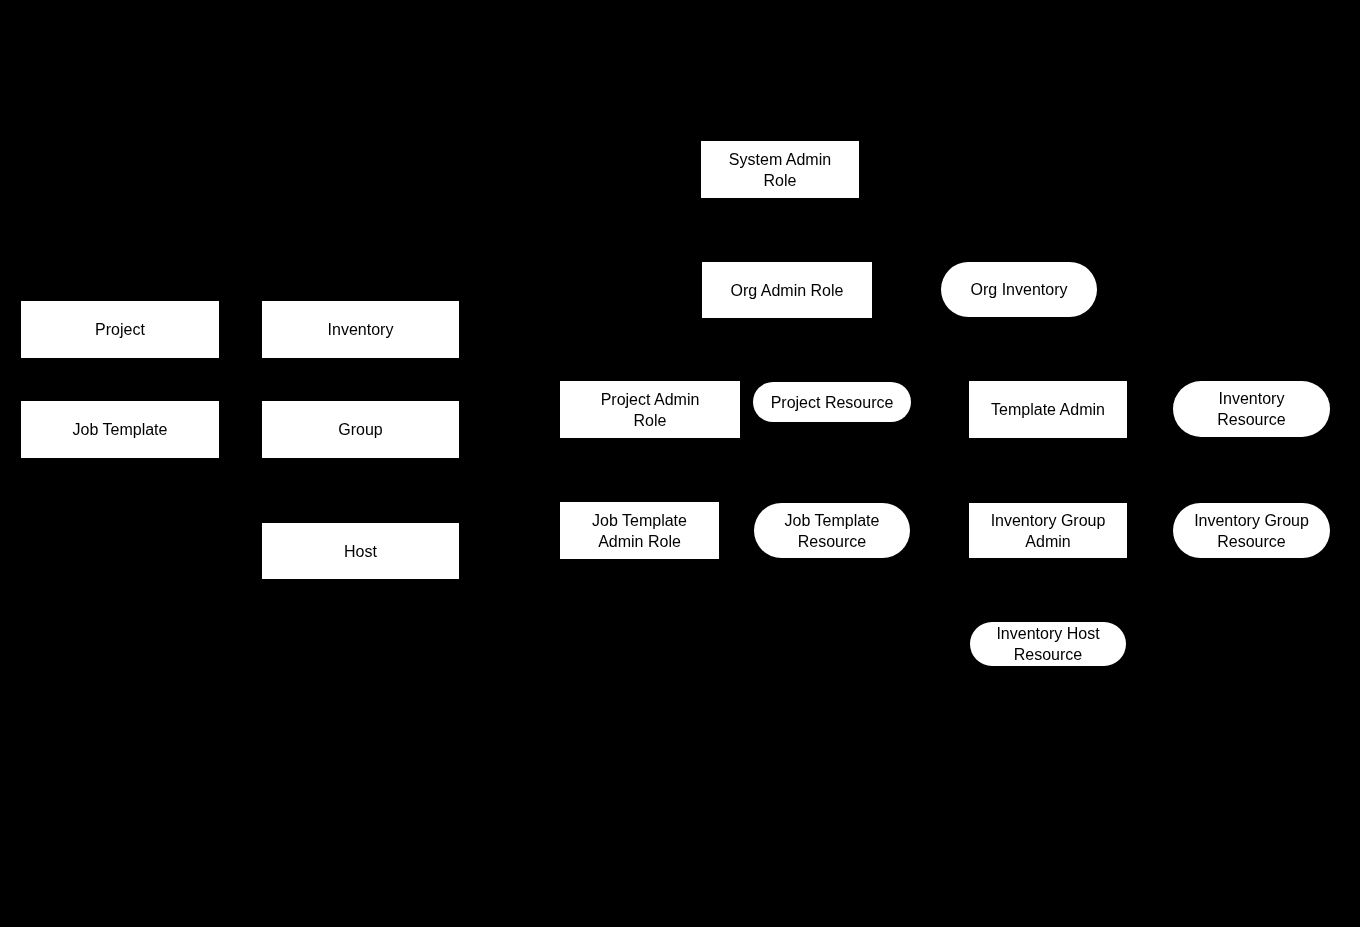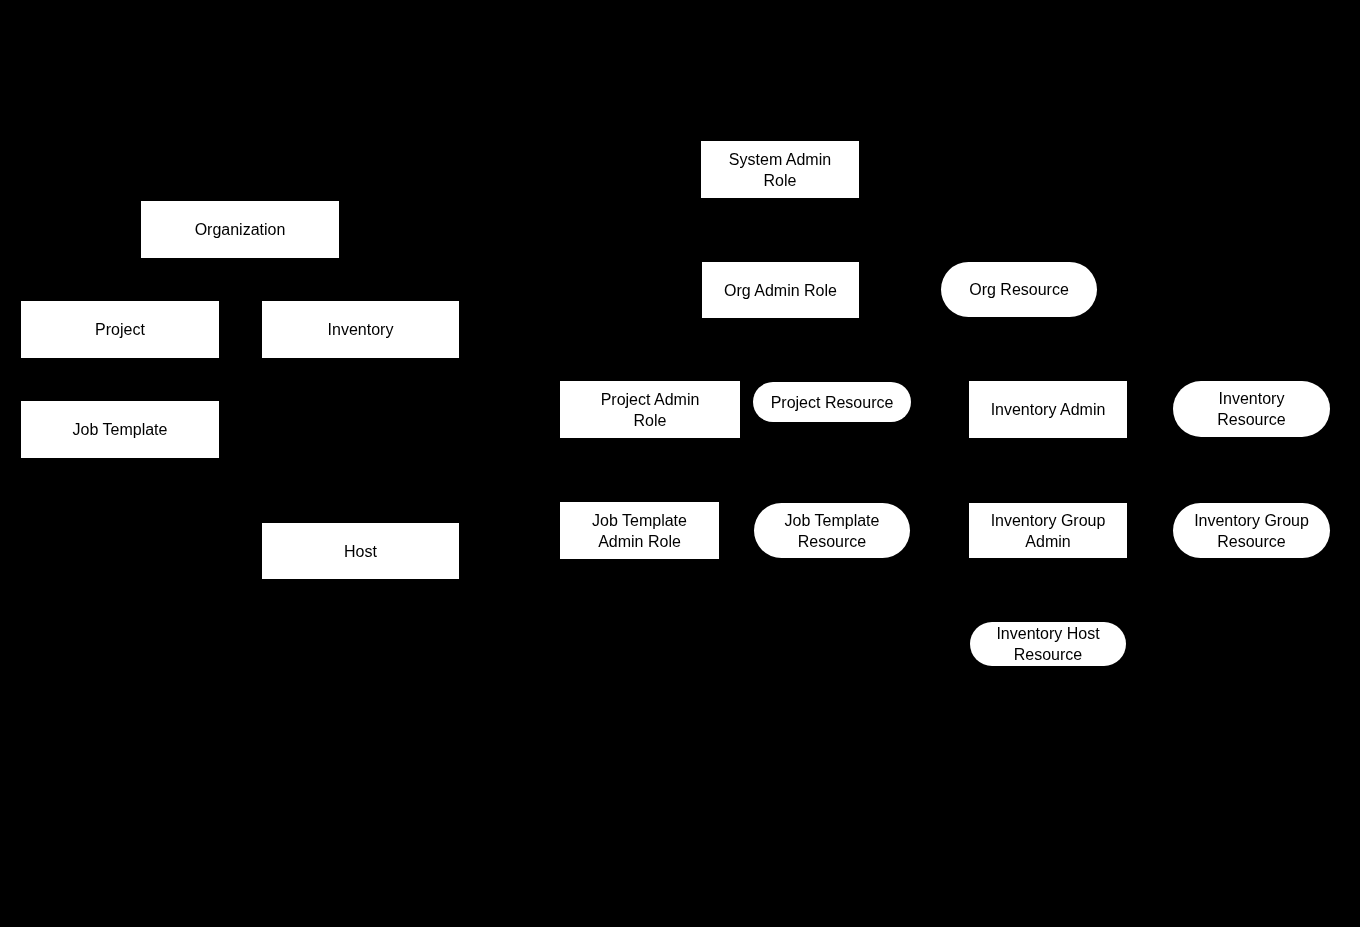--- a/index.html
+++ b/index.html
@@ -38,44 +38,44 @@
   }
   .pill {
     border-radius: 28px;
   }
 </style>
 </head>
 <body>
 
 <div class="canvas">
 
-  <div class="node rect" style="left:141px; top:201px; width:198px; height:57px;">Organization</div>
 
   <div class="node rect" style="left:21px; top:301px; width:198px; height:57px;">Project</div>
 
   <div class="node rect" style="left:262px; top:301px; width:197px; height:57px;">Inventory</div>
 
   <div class="node rect" style="left:21px; top:401px; width:198px; height:57px;">Job Template</div>
 
+  <div class="node rect" style="left:262px; top:401px; width:197px; height:57px;">Group</div>
 
   <div class="node rect" style="left:262px; top:523px; width:197px; height:56px;">Host</div>
 
   <div class="node rect" style="left:701px; top:141px; width:158px; height:57px;">System Admin
 Role</div>
 
-  <div class="node rect" style="left:702px; top:262px; width:157px; height:56px;">Org Admin Role</div>
+  <div class="node rect" style="left:702px; top:262px; width:170px; height:56px;">Org Admin Role</div>
 
-  <div class="node pill" style="left:941px; top:262px; width:156px; height:55px;">Org Resource</div>
+  <div class="node pill" style="left:941px; top:262px; width:156px; height:55px;">Org Inventory</div>
 
   <div class="node rect" style="left:560px; top:381px; width:180px; height:57px;">Project Admin
 Role</div>
 
   <div class="node pill" style="left:753px; top:382px; width:158px; height:40px;">Project Resource</div>
 
-  <div class="node rect" style="left:969px; top:381px; width:158px; height:57px;">Inventory Admin</div>
+  <div class="node rect" style="left:969px; top:381px; width:158px; height:57px;">Template Admin</div>
 
   <div class="node pill" style="left:1173px; top:381px; width:157px; height:56px;">Inventory
 Resource</div>
 
   <div class="node rect" style="left:560px; top:502px; width:159px; height:57px;">Job Template
 Admin Role</div>
 
   <div class="node pill" style="left:754px; top:503px; width:156px; height:55px;">Job Template
 Resource</div>
 

